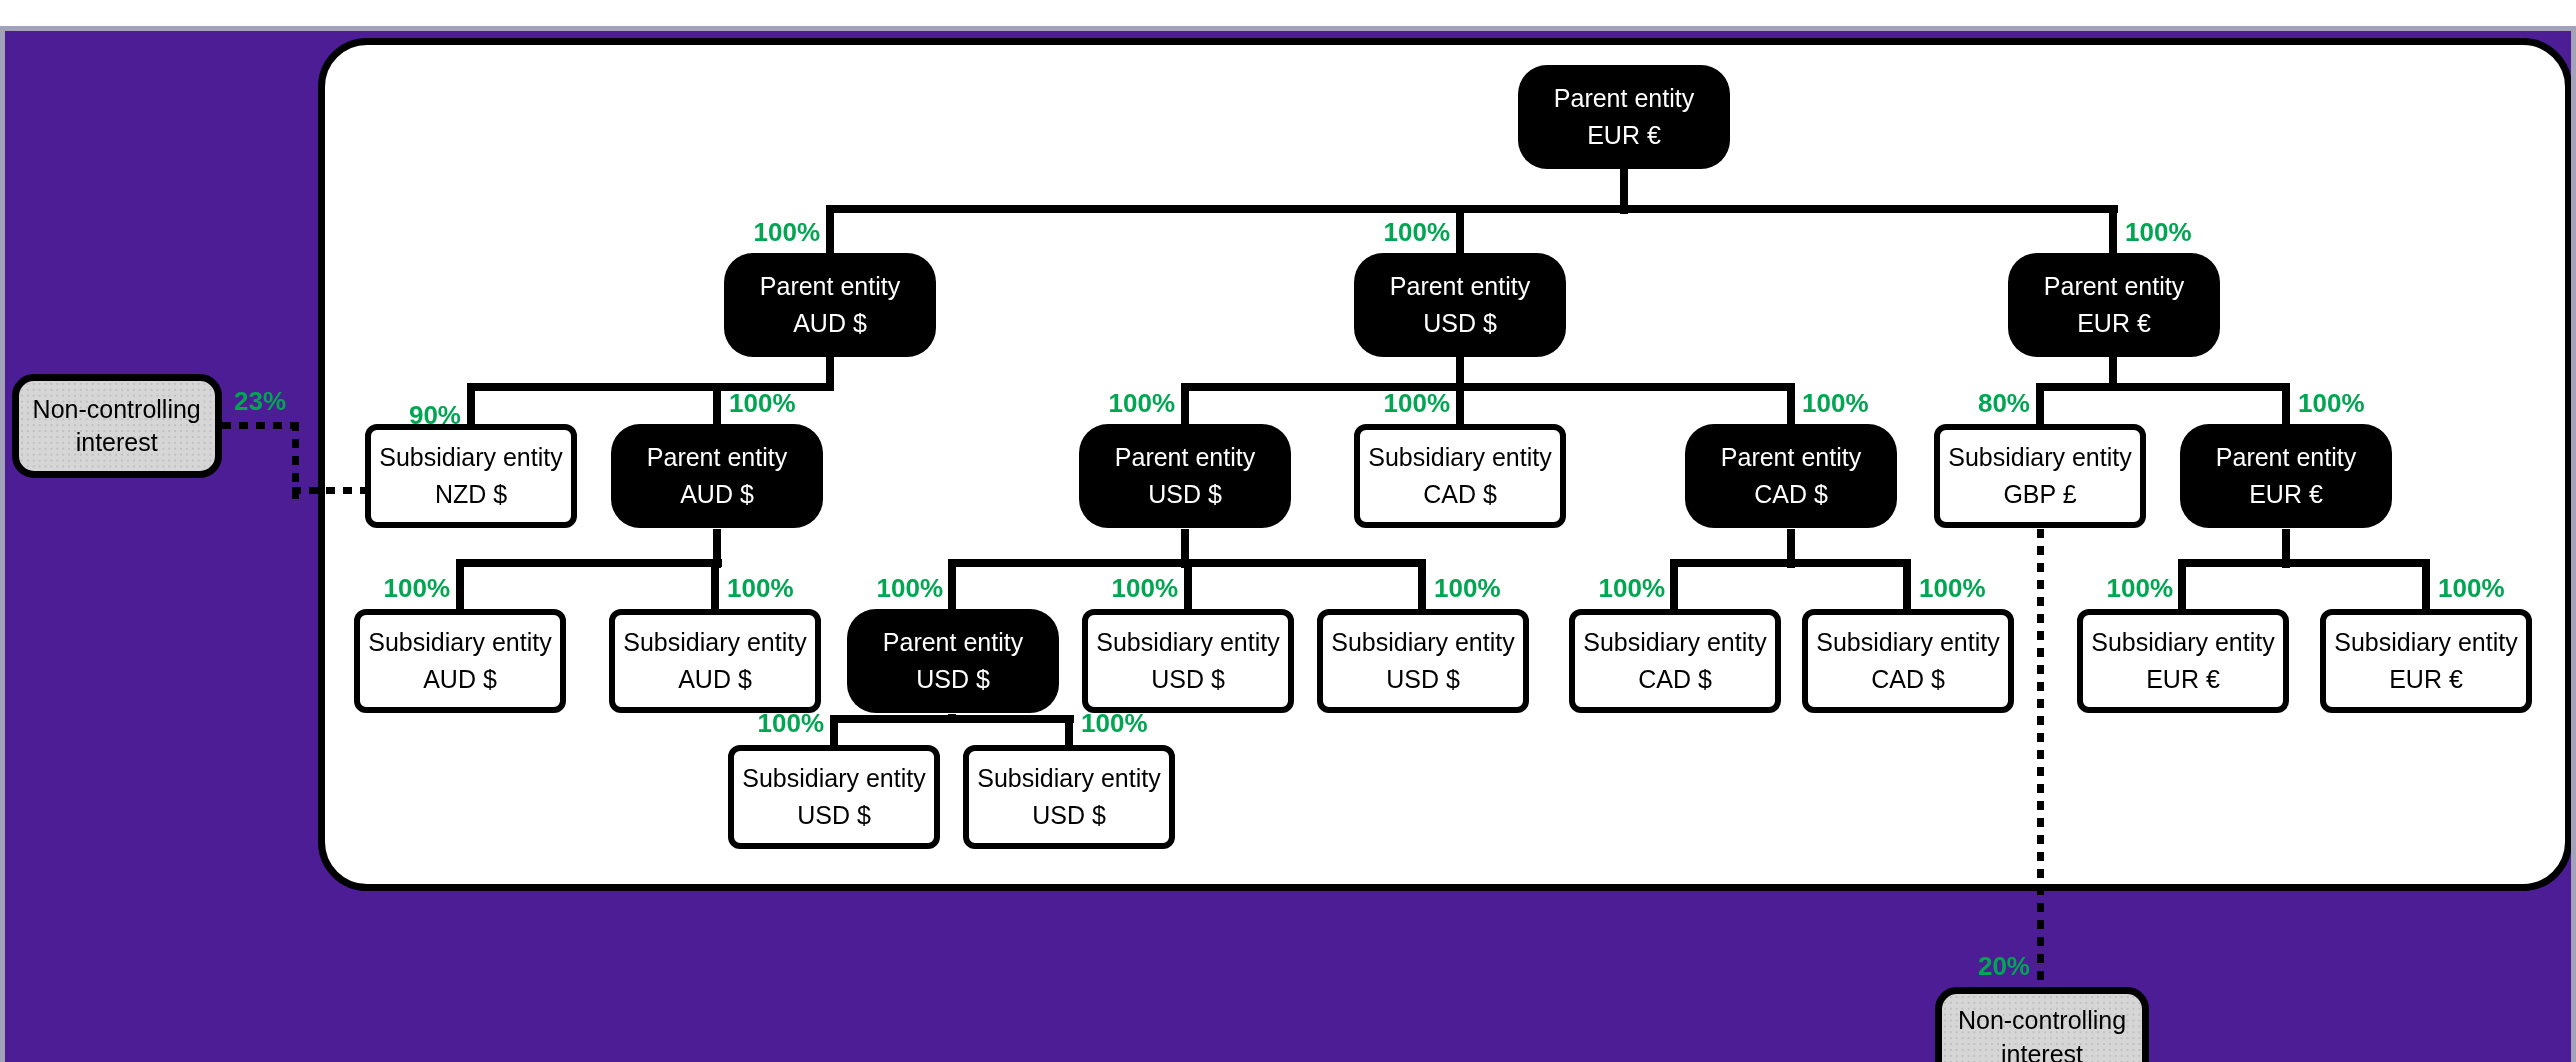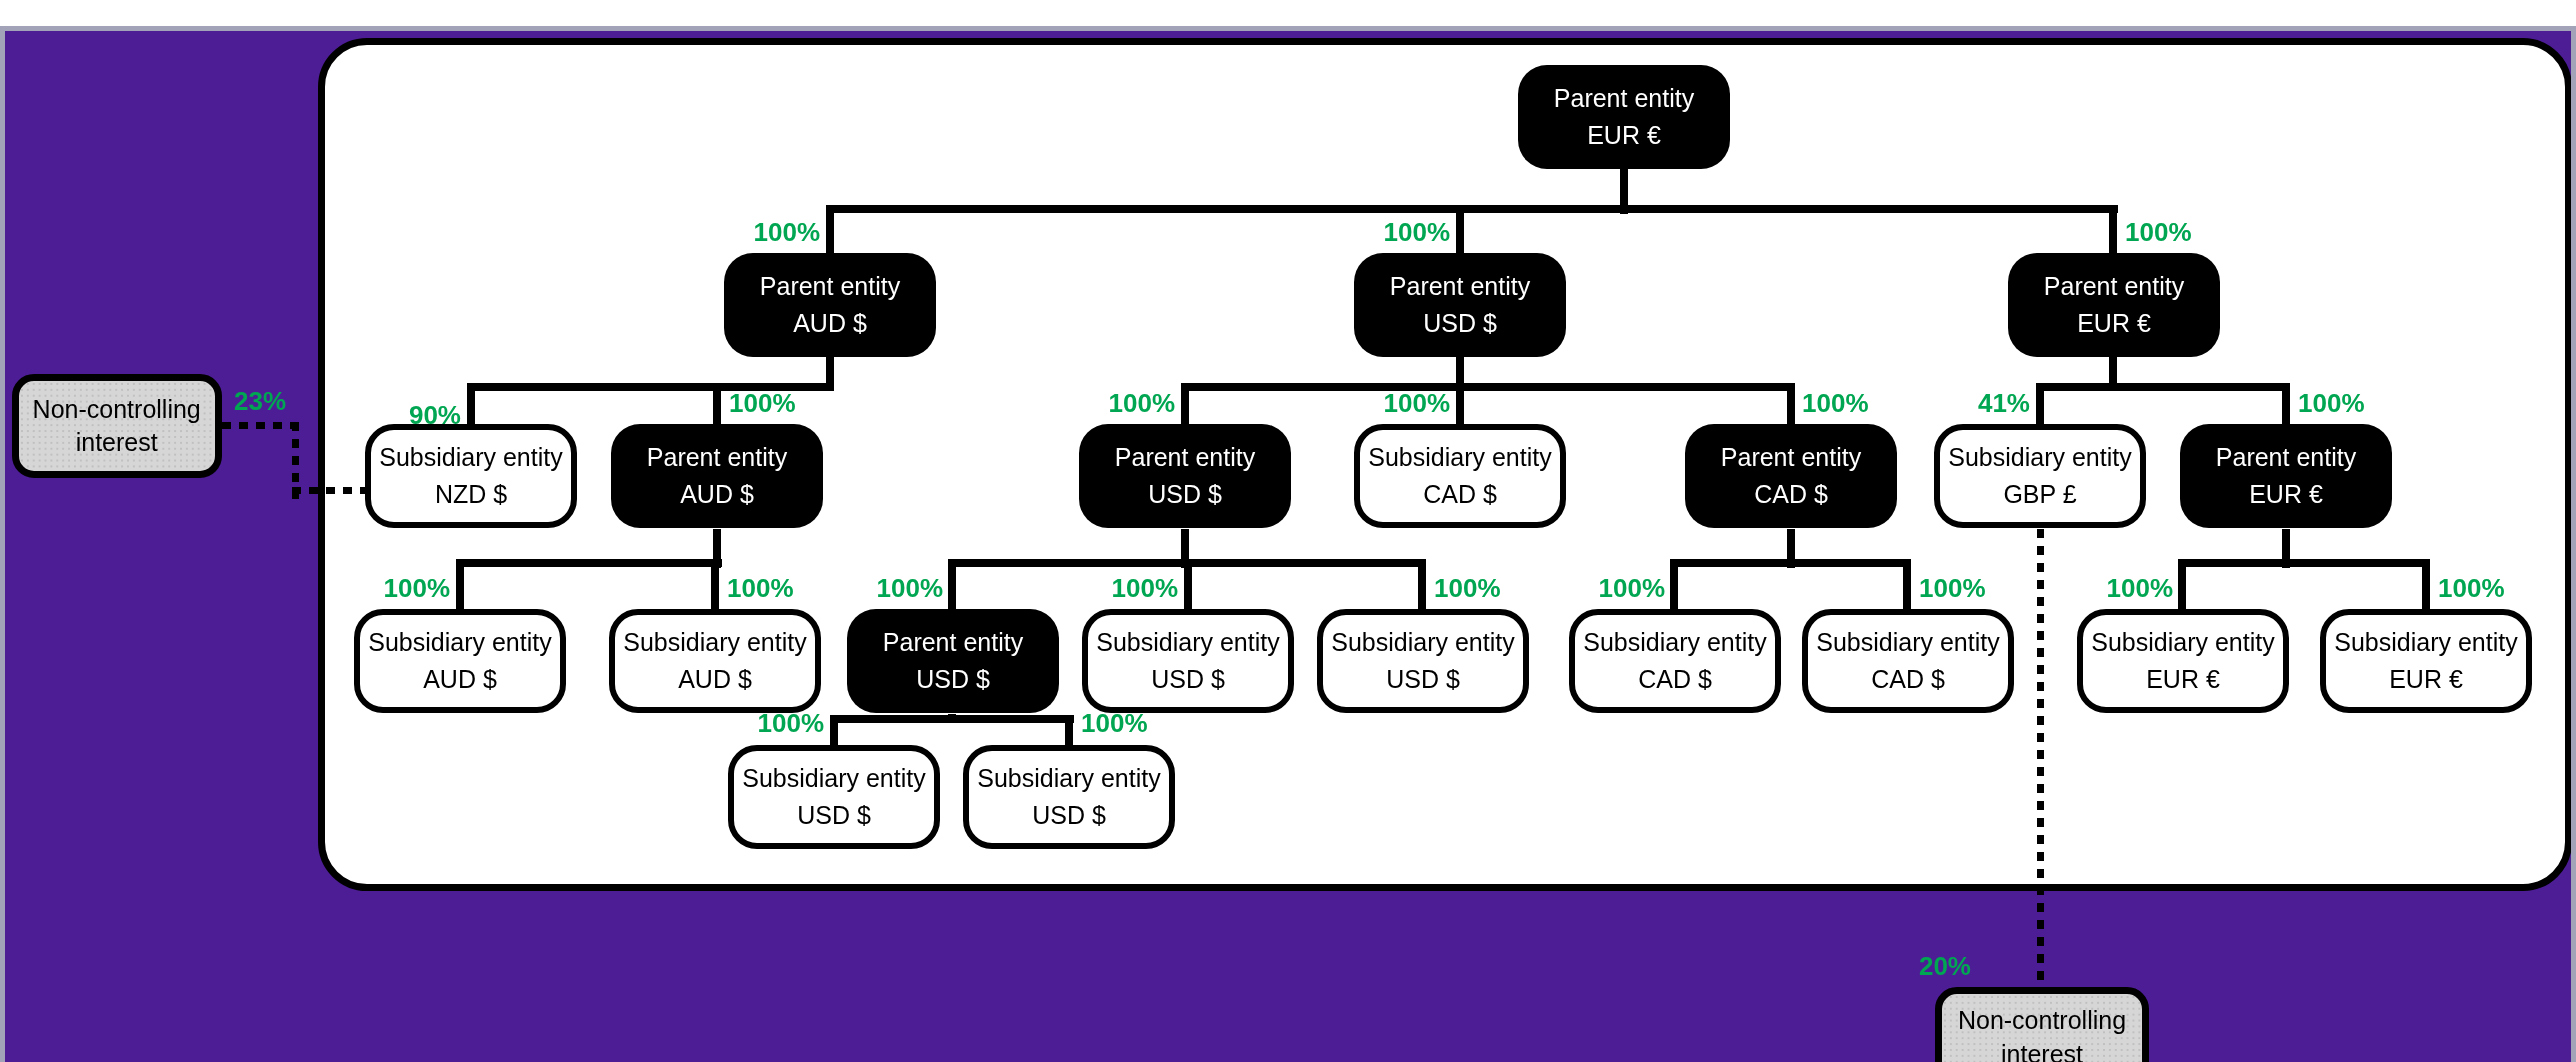--- a/index.html
+++ b/index.html
@@ -29,21 +29,21 @@
     gap:12.6px;
     text-align:center;
     font-size:25px;
     line-height:1;
     z-index:3;
   }
   .node.parent{
     background:#000;color:#fff;border-radius:29px;
   }
   .node.subsidiary{
-    background:#fff;color:#000;border:6.7px solid #000;border-radius:29px;gap:12px;
+    background:#fff;color:#000;border:6.7px solid #000;border-radius:12px;gap:12px;
   }
   .node.nci{
     background-color:#d6d6d6;
     background-image:radial-gradient(#c0c0c0 1.3px, transparent 1.3px);
     background-size:5.9px 5.9px;
     color:#000;border:7.6px solid #000;border-radius:22px;
     gap:8.4px;
   }
   .line{position:absolute;background:#000;z-index:1;}
   .dotted-h{position:absolute;height:6.7px;z-index:4;
@@ -147,21 +147,21 @@
       <div class="pct" style="color: rgb(0, 166, 81); left: 1344px; top: 358px; width: 101px; text-align: right;">100%</div>
       <div class="node parent" style="left: 1680px; top: 393px; width: 212px; height: 104px;">
         <span>Parent entity</span>
         <span>CAD $</span>
       </div>
       <div class="pct" style="color: rgb(0, 166, 81); left: 1797px; top: 358px; width: 101px; text-align: left;">100%</div>
       <div class="node subsidiary" style="left: 1929px; top: 393px; width: 212px; height: 104px;">
         <span>Subsidiary entity</span>
         <span>GBP £</span>
       </div>
-      <div class="pct" style="color: rgb(0, 166, 81); left: 1924px; top: 358px; width: 101px; text-align: right;">41%</div>
+      <div class="pct" style="color: rgb(0, 166, 81); left: 1924px; top: 358px; width: 101px; text-align: right;">80%</div>
       <div class="node parent" style="left: 2175px; top: 393px; width: 212px; height: 104px;">
         <span>Parent entity</span>
         <span>EUR €</span>
       </div>
       <div class="pct" style="color: rgb(0, 166, 81); left: 2293px; top: 358px; width: 101px; text-align: left;">100%</div>
       <div class="node subsidiary" style="left: 349px; top: 578px; width: 212px; height: 104px;">
         <span>Subsidiary entity</span>
         <span>AUD $</span>
       </div>
       <div class="pct" style="color: rgb(0, 166, 81); left: 344px; top: 543px; width: 101px; text-align: right;">100%</div>
@@ -217,16 +217,16 @@
       <div class="pct" style="color: rgb(0, 166, 81); left: 1076px; top: 678px; width: 101px; text-align: left;">100%</div>
       <div class="node nci" style="left: 6.7px; top: 343px; width: 210px; height: 104px;">
         <span>Non-controlling</span>
         <span>interest</span>
       </div>
       <div class="pct" style="color: rgb(0, 166, 81); left: 229px; top: 356px; width: 101px; text-align: left;">23%</div>
       <div class="node nci" style="left: 1930px; top: 956px; width: 214px; height: 101px;">
         <span>Non-controlling</span>
         <span>interest</span>
       </div>
-      <div class="pct" style="color: rgb(0, 166, 81); left: 1865px; top: 921px; width: 101px; text-align: right;">20%</div>
+      <div class="pct" style="color: rgb(0, 166, 81); left: 1924px; top: 921px; width: 101px; text-align: right;">20%</div>
     </div>
 </div>
 
 
 </body></html>

